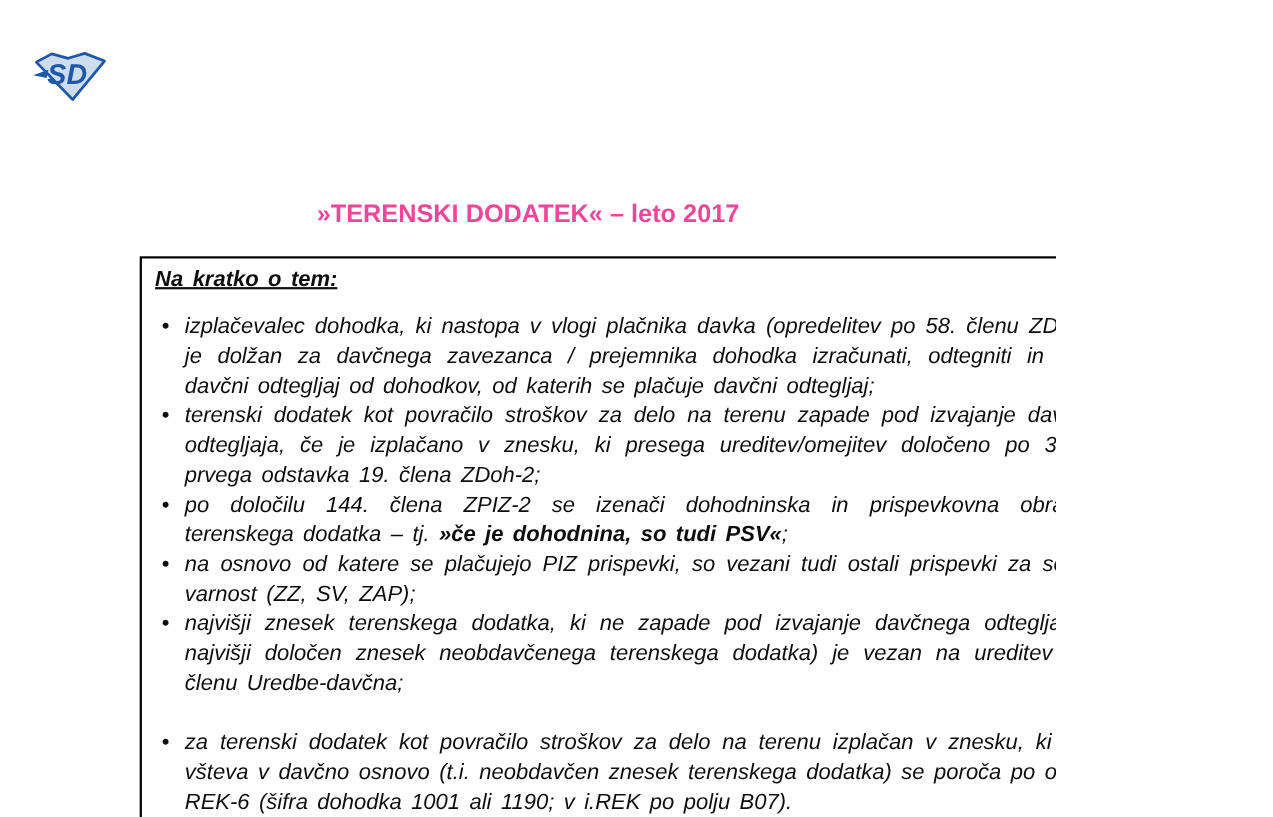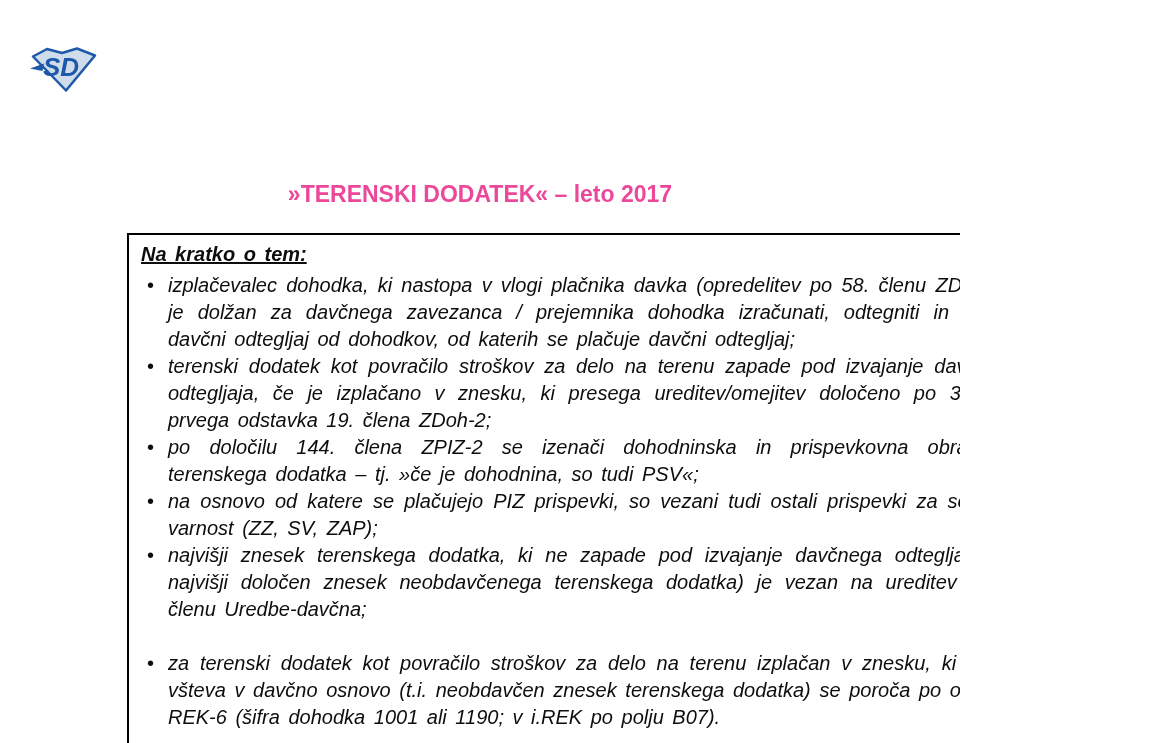--- a/index.html
+++ b/index.html
@@ -41,39 +41,39 @@
     padding: 6px 8px 0 12px;
     font-style: italic;
     font-size: 20px;
     line-height: 27px;
     word-spacing: 3px;
     color: #0d0d0d;
   }
   .summary-heading {
     font-weight: bold;
     text-decoration: underline;
-    margin-bottom: 4px;
+    margin-bottom: 16px;
     white-space: nowrap;
   }
   .bullet {
     display: flex;
     align-items: flex-start;
   }
   .bullet .marker {
     flex: 0 0 27px;
     box-sizing: border-box;
     padding-left: 6px;
     font-style: normal;
     word-spacing: normal;
   }
   .bullet .btext {
     flex: 1;
     text-align: justify;
   }
-  .bold-seg { font-weight: normal; }
+  .bold-seg { font-weight: bold; }
   .spacer { height: 27px; }
 </style>
 </head>
 <body>
 
 <div class="page">
 
   <svg class="logo" viewBox="0 0 68 48" xmlns="http://www.w3.org/2000/svg">
     <path d="M3 11.5 L17 4 L32 8 L47 3.5 L65 10.5 L36 45.5 Z" fill="#cfdcec" stroke="#1d59a8" stroke-width="2.5" stroke-linejoin="round"></path>
     <path d="M0 23.5 L14 18.5 L12.5 26 Z" fill="#1d59a8"></path>

